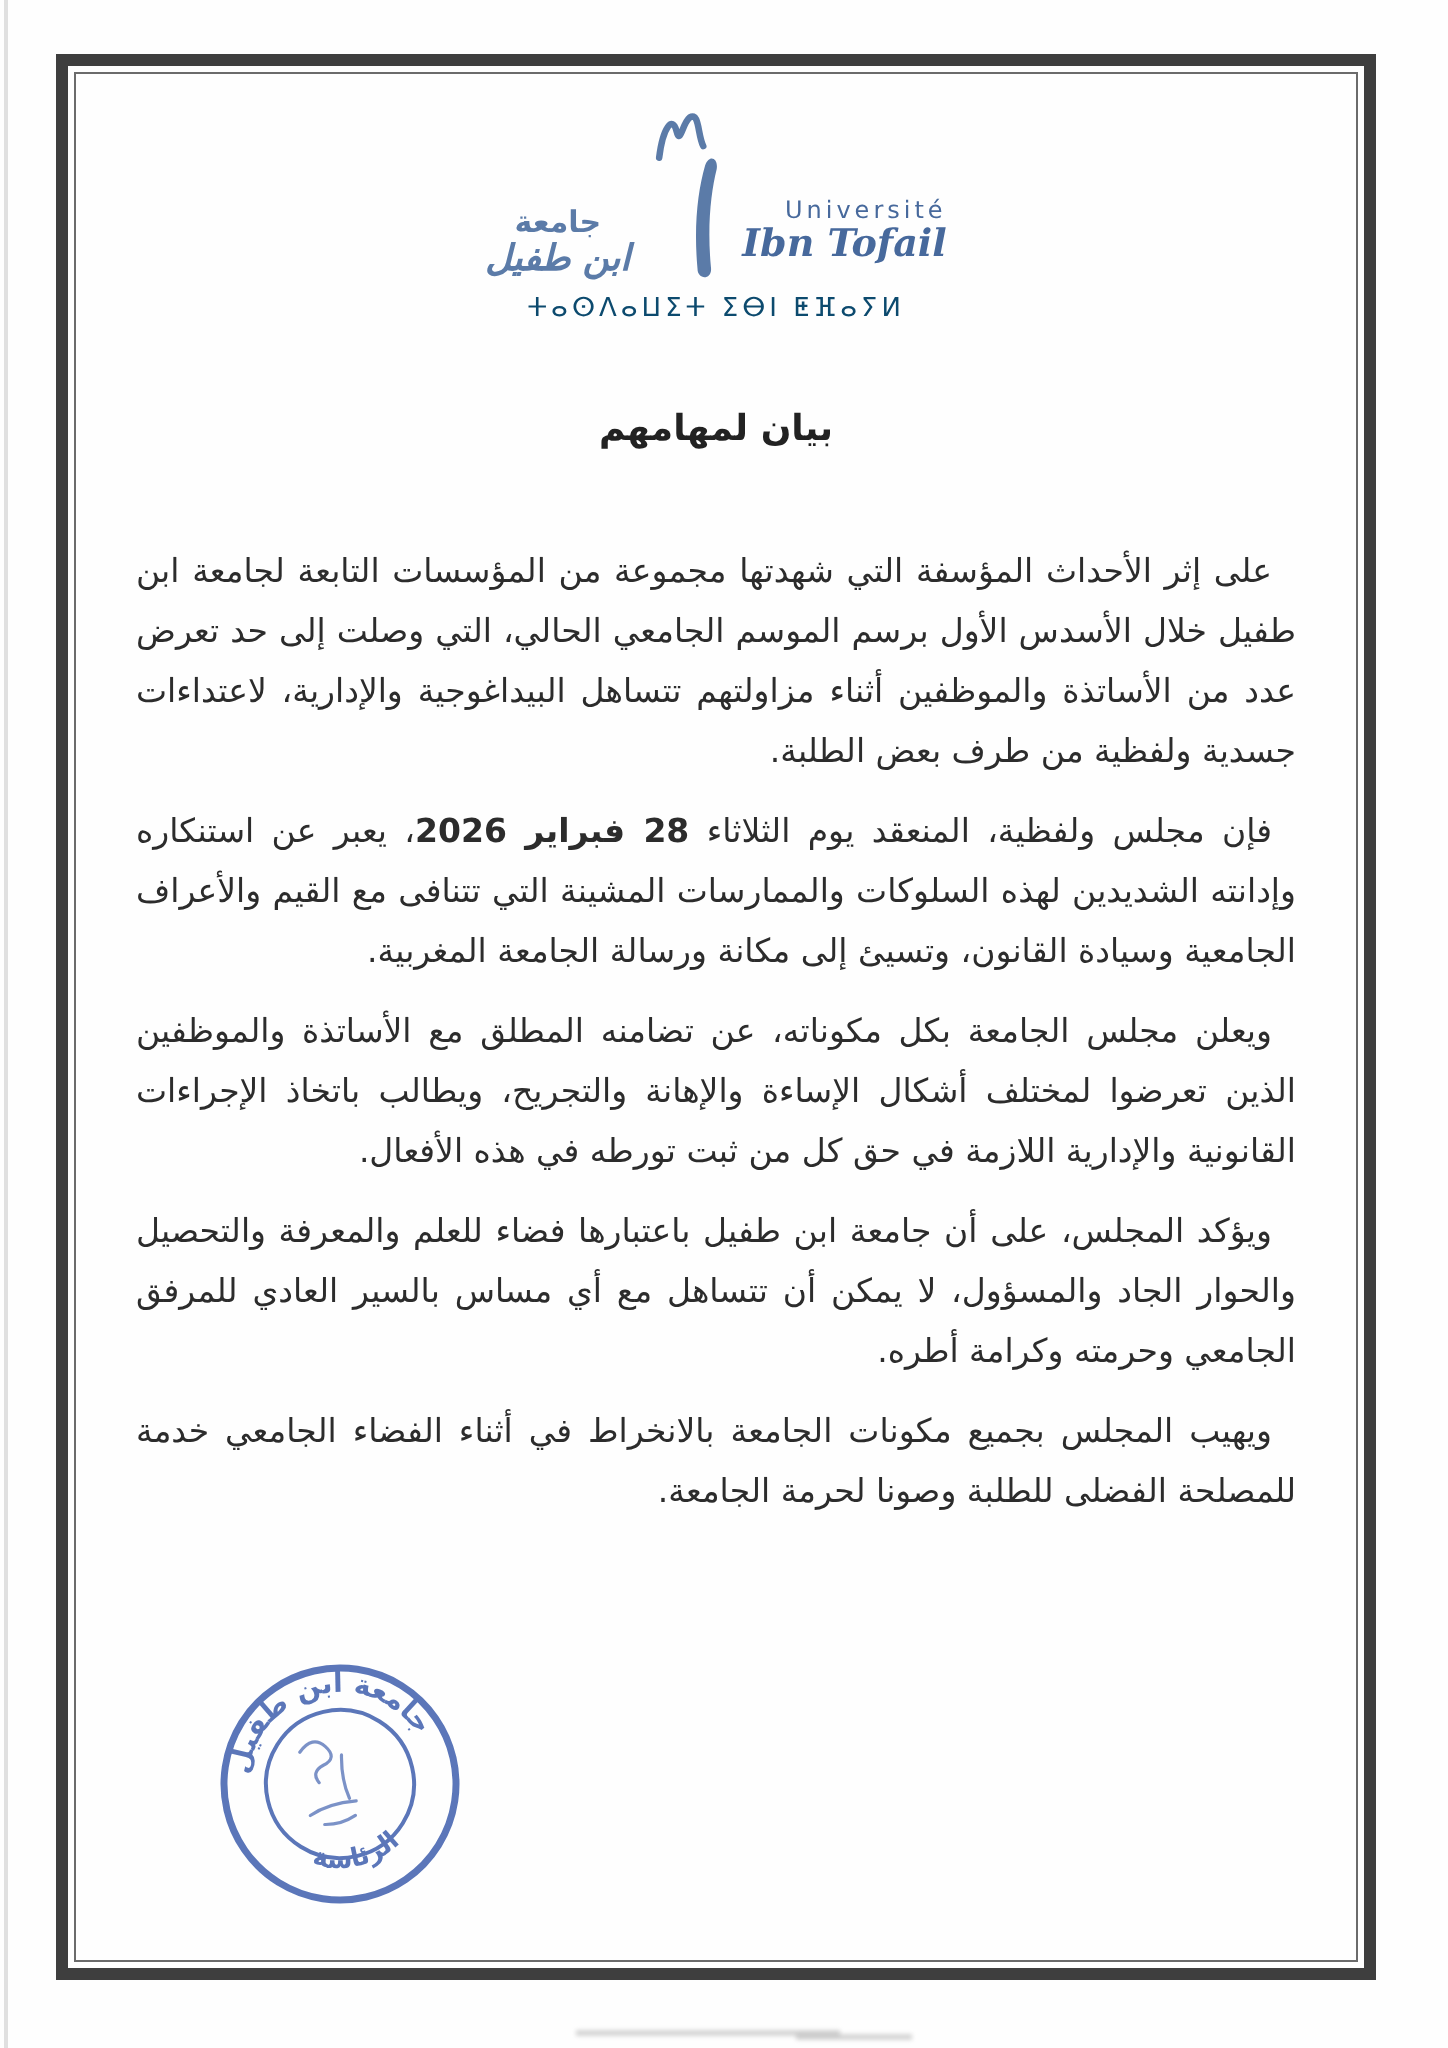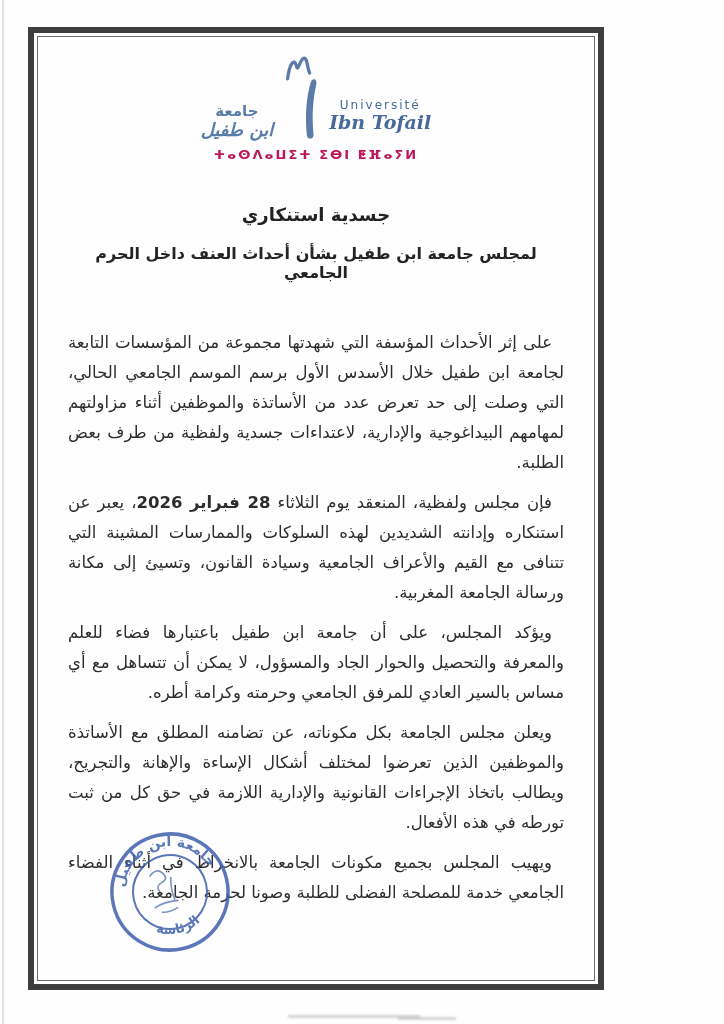--- a/index.html
+++ b/index.html
@@ -3,35 +3,35 @@
 <meta charset="utf-8">
 <style>
   html,body{margin:0;padding:0;background:#ffffff;}
   #page{
     position:relative;width:724px;height:1024px;background:#fefefe;
     font-family:"DejaVu Sans",sans-serif;overflow:hidden;
   }
   .paper-edge{position:absolute;left:2px;top:0;width:2px;height:100%;
     background:rgba(90,90,90,.18);}
   
-  .frame{position:absolute;left:28px;top:27px;width:576px;height:963px;
+  .frame{position:absolute;left:28px;top:27px;width:660px;height:963px;
     border:6px solid #3e3e3e;box-sizing:border-box;}
   .frame-inner{position:absolute;left:3px;top:3px;right:3px;bottom:3px;
     border:1px solid #6b6b6b;}
   .content{position:absolute;left:0;top:0;right:0;bottom:0;padding:8px 30px 0;}
   
   .logo{margin-top:8px;text-align:center;}
   .logo-row{display:flex;justify-content:center;align-items:flex-end;gap:5px;}
   .logo-ar{text-align:center;color:#5b7ba8;margin-bottom:2px;line-height:1.15;}
   .logo-ar-1{font-size:15px;font-weight:bold;}
   .logo-ar-2{font-size:18px;font-weight:bold;font-style:italic;}
-  .logo-fr{text-align:center;color:#47699c;margin-bottom:10px;line-height:1.1;}
+  .logo-fr{text-align:right;color:#47699c;margin-bottom:10px;line-height:1.1;}
   .logo-fr-1{font-size:12px;letter-spacing:2px;}
   .logo-fr-2{font-size:19px;font-style:italic;font-family:"DejaVu Serif",serif;font-weight:bold;}
-  .logo-tifinagh{margin-top:4px;font-size:13px;letter-spacing:2px;color:#be185d;font-weight:bold;}
+  .logo-tifinagh{margin-top:4px;font-size:13px;letter-spacing:2px;color:#0c4a6e;font-weight:normal;}
   
   .doc-title{margin-top:42px;text-align:center;direction:rtl;
     font-size:18px;font-weight:bold;color:#222;}
   .doc-subtitle{margin-top:19px;text-align:center;direction:rtl;
     font-size:16px;font-weight:bold;color:#242424;}
   
   .body-text{margin-top:46px;direction:rtl;text-align:justify;
     font-size:16.5px;line-height:1.82;color:#2c2c2c;}
   .body-text p{margin:0 0 10px;text-indent:12px;}
   .bold{font-weight:bold;}
@@ -65,28 +65,27 @@
               <path d="M34,30 C30,44 28,62 30,84 C30,90 38,90 37,83 C35,62 37,44 40,32 C41,26 36,24 34,30 Z" fill="#5b7ba8"></path>
             </svg>
             <div class="logo-fr">
               <div class="logo-fr-1">Université</div>
               <div class="logo-fr-2">Ibn Tofail</div>
             </div>
           </div>
           <div class="logo-tifinagh">ⵜⴰⵙⴷⴰⵡⵉⵜ ⵉⴱⵏ ⵟⴼⴰⵢⵍ</div>
         </div>
 
-        <div class="doc-title">جسدية استنكاري</div>
-        <div class="doc-subtitle">لمجلس جامعة ابن طفيل بشأن أحداث العنف داخل الحرم الجامعي</div>
+        <div class="doc-title">بيان لمهامهم</div>
 
         <div class="body-text">
-          <p>على إثر الأحداث المؤسفة التي شهدتها مجموعة من المؤسسات التابعة لجامعة ابن طفيل خلال الأسدس الأول برسم الموسم الجامعي الحالي، التي وصلت إلى حد تعرض عدد من الأساتذة والموظفين أثناء مزاولتهم لمهامهم البيداغوجية والإدارية، لاعتداءات جسدية ولفظية من طرف بعض الطلبة.</p>
+          <p>على إثر الأحداث المؤسفة التي شهدتها مجموعة من المؤسسات التابعة لجامعة ابن طفيل خلال الأسدس الأول برسم الموسم الجامعي الحالي، التي وصلت إلى حد تعرض عدد من الأساتذة والموظفين أثناء مزاولتهم تتساهل البيداغوجية والإدارية، لاعتداءات جسدية ولفظية من طرف بعض الطلبة.</p>
           <p><span>فإن مجلس ولفظية، المنعقد يوم الثلاثاء </span><span class="bold">28 فبراير 2026</span><span>، يعبر عن استنكاره وإدانته الشديدين لهذه السلوكات والممارسات المشينة التي تتنافى مع القيم والأعراف الجامعية وسيادة القانون، وتسيئ إلى مكانة ورسالة الجامعة المغربية.</span></p>
+          <p>ويعلن مجلس الجامعة بكل مكوناته، عن تضامنه المطلق مع الأساتذة والموظفين الذين تعرضوا لمختلف أشكال الإساءة والإهانة والتجريح، ويطالب باتخاذ الإجراءات القانونية والإدارية اللازمة في حق كل من ثبت تورطه في هذه الأفعال.</p>
           <p>ويؤكد المجلس، على أن جامعة ابن طفيل باعتبارها فضاء للعلم والمعرفة والتحصيل والحوار الجاد والمسؤول، لا يمكن أن تتساهل مع أي مساس بالسير العادي للمرفق الجامعي وحرمته وكرامة أطره.</p>
-          <p>ويعلن مجلس الجامعة بكل مكوناته، عن تضامنه المطلق مع الأساتذة والموظفين الذين تعرضوا لمختلف أشكال الإساءة والإهانة والتجريح، ويطالب باتخاذ الإجراءات القانونية والإدارية اللازمة في حق كل من ثبت تورطه في هذه الأفعال.</p>
           <p>ويهيب المجلس بجميع مكونات الجامعة بالانخراط في أثناء الفضاء الجامعي خدمة للمصلحة الفضلى للطلبة وصونا لحرمة الجامعة.</p>
         </div>
 
       </div>
     </div>
   </div>
 
   <div class="stamp">
     <svg width="128" height="124" viewBox="0 0 128 124" aria-hidden="true">
       <circle cx="64" cy="62" r="58" fill="none" stroke-width="3.5" stroke="#3f5fae"></circle>

